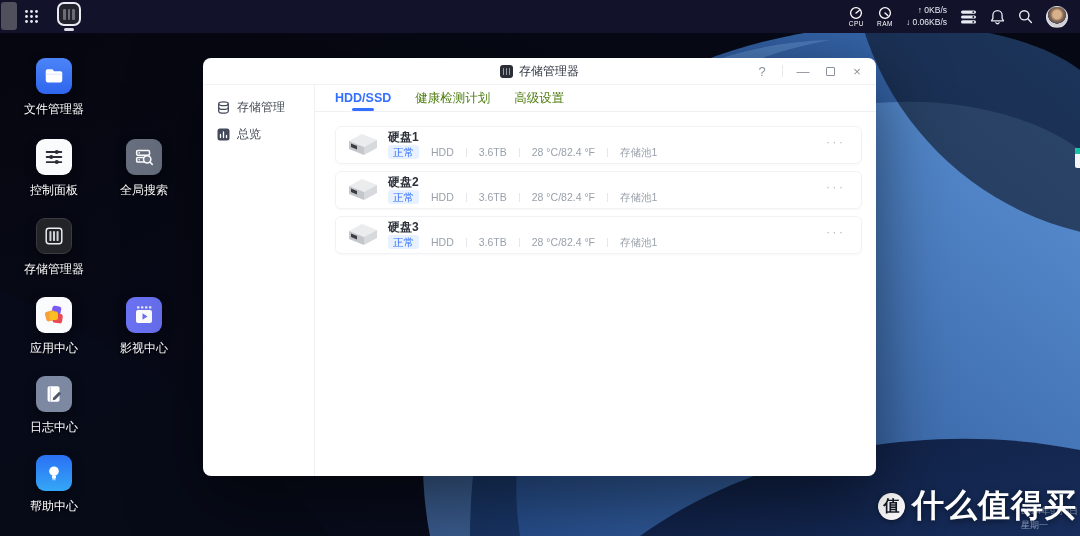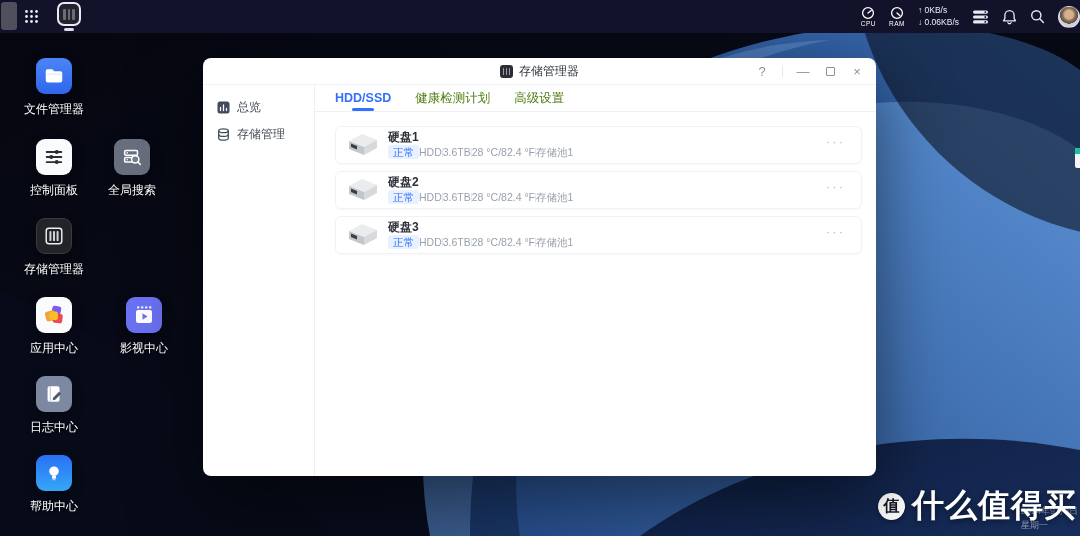--- a/index.html
+++ b/index.html
@@ -7,21 +7,21 @@
          font-family:"Liberation Sans","DejaVu Sans",sans-serif;background:#07080f;}
   .stage *{box-sizing:border-box;}
 
   
   .wallpaper{position:absolute;inset:0;z-index:0;}
 
   
   .topbar{position:absolute;left:0;top:0;width:1080px;height:33px;background:#12122a;
           display:flex;align-items:center;justify-content:space-between;z-index:30;}
   .tb-left{display:flex;align-items:center;gap:18px;padding-left:24px;height:100%;}
-  .tb-right{display:flex;align-items:center;gap:13px;height:100%;}
+  .tb-right{display:flex;align-items:center;gap:13px;padding-right:12px;height:100%;text-align:right;}
   .edge-sliver{position:absolute;left:1px;top:2px;width:16px;height:28px;border-radius:3px;
                background:#50505c;z-index:31;}
   .tb-chip{position:relative;display:flex;flex-direction:column;align-items:center;justify-content:center;height:100%;}
   .chip-box{width:24px;height:24px;border:2px solid #e9eaf2;border-radius:7px;background:#23232d;
             display:flex;align-items:center;justify-content:center;gap:2px;padding:0 3px;}
   .chip-box i{display:block;width:2.5px;height:11px;background:#6a6c78;border-radius:1px;}
   .chip-under{width:10px;height:2.5px;border-radius:2px;background:#d9dbe6;margin-top:2px;}
   .gauge{display:flex;flex-direction:column;align-items:center;line-height:1;gap:1px;}
   .gauge .glbl{font-size:6.5px;color:#fff;letter-spacing:.5px;}
   .speeds{display:flex;flex-direction:column;justify-content:center;line-height:1.3;
@@ -78,21 +78,21 @@
            border-bottom:1px solid #eef0f3;flex:0 0 auto;}
   .tab{position:relative;font-size:12.5px;color:#4d7c0f;height:100%;display:flex;align-items:center;cursor:pointer;}
   .tab.active{color:#3370ff;font-weight:bold;}
   .tab.active::after{content:"";position:absolute;left:50%;transform:translateX(-50%);bottom:0;
            width:22px;height:3px;border-radius:2px;background:#3370ff;}
   .cards{padding:14px 14px 0 20px;overflow:hidden;}
   .card{height:38px;border:1px solid #f0f2f5;border-radius:6px;margin-bottom:7px;background:#fff;
         display:flex;align-items:center;padding:0 16px 0 8px;box-shadow:0 1px 2px rgba(20,30,50,.03);}
   .dinfo{margin-left:8px;display:flex;flex-direction:column;justify-content:center;gap:2px;}
   .dname{font-size:12px;color:#2b3038;font-weight:600;line-height:1;}
-  .dmeta{display:flex;align-items:center;gap:0;line-height:1;}
+  .dmeta{display:flex;align-items:center;gap:12px;line-height:1;}
   .badge{font-size:10.5px;color:#3370ff;background:#e8f1ff;border-radius:3px;padding:2px 5px;}
   .mtxt{font-size:10.5px;color:#9aa1ab;}
   .vdiv{width:1px;height:9px;background:#e4e7eb;}
   .more{margin-left:auto;color:#b6bcc5;font-size:13px;letter-spacing:2px;cursor:pointer;line-height:0;
         padding-bottom:6px;}
 
   
   .clockbits{position:absolute;right:2px;bottom:4px;z-index:8;font-size:9px;color:#9fb0c8;
              line-height:1.5;text-align:left;opacity:.85;white-space:nowrap;margin-top:24px;}
   .watermark{position:absolute;right:3px;bottom:8px;z-index:9;display:flex;align-items:center;gap:7px;}
@@ -216,21 +216,21 @@
     <div class="appicon bg-white">
       <svg width="22" height="22" viewBox="0 0 24 24" stroke="#2c2c34" stroke-width="2" stroke-linecap="round">
         <path d="M4 6.5 h16 M4 12 h16 M4 17.5 h16" fill="none"></path>
         <circle cx="15" cy="6.5" r="2.2" fill="#2c2c34" stroke="none"></circle>
         <circle cx="9" cy="12" r="2.2" fill="#2c2c34" stroke="none"></circle>
         <circle cx="15" cy="17.5" r="2.2" fill="#2c2c34" stroke="none"></circle>
       </svg>
     </div>
     <div class="tlabel">控制面板</div>
   </div>
-  <div class="tile" style="left:87px;top:139px">
+  <div class="tile" style="left:99px;top:139px">
     <div class="appicon bg-gray">
       <svg width="22" height="22" viewBox="0 0 24 24">
         <g fill="none" stroke="#fff" stroke-width="1.7">
           <rect x="4" y="5" width="14" height="5" rx="1.2"></rect>
           <rect x="4" y="12.5" width="14" height="5" rx="1.2"></rect>
         </g>
         <g fill="#fff">
             <circle cx="6.8" cy="7.5" r="0.9"></circle>
             <circle cx="6.8" cy="15" r="0.9"></circle>
           </g>
@@ -322,36 +322,36 @@
             <span class="maxbox"></span>
           </span>
         <span class="wctrl">×</span>
       </div>
     </div>
 
     <div class="wbody">
       <div class="wsidebar">
         <div class="snav">
           <svg width="13" height="13" viewBox="0 0 13 13">
-            <rect x="0.5" y="0.5" width="12" height="12" rx="2.5" fill="#434b5a"></rect>
-            <g stroke="#fff" stroke-width="1.3" stroke-linecap="round">
-                <path d="M3.5 9.5 V6.5 M6.5 9.5 V4 M9.5 9.5 V7.5"></path>
-              </g>
-          </svg>
-          <span>总览</span>
-        </div>
-        <div class="snav">
-          <svg width="13" height="13" viewBox="0 0 13 13">
             <g fill="none" stroke="#434b5a" stroke-width="1.3">
               <ellipse cx="6.5" cy="2.8" rx="4.8" ry="1.9"></ellipse>
               <path d="M1.7 2.8 V10.2 c0 1 2.2 1.9 4.8 1.9 s4.8-.9 4.8-1.9 V2.8"></path>
               <path d="M1.7 6.5 c0 1 2.2 1.9 4.8 1.9 s4.8-.9 4.8-1.9"></path>
             </g>
           </svg>
           <span>存储管理</span>
+        </div>
+        <div class="snav">
+          <svg width="13" height="13" viewBox="0 0 13 13">
+            <rect x="0.5" y="0.5" width="12" height="12" rx="2.5" fill="#434b5a"></rect>
+            <g stroke="#fff" stroke-width="1.3" stroke-linecap="round">
+                <path d="M3.5 9.5 V6.5 M6.5 9.5 V4 M9.5 9.5 V7.5"></path>
+              </g>
+          </svg>
+          <span>总览</span>
         </div>
       </div>
 
       <div class="wcontent">
         <div class="tabsrow">
           <div class="tab active">HDD/SSD</div>
           <div class="tab">健康检测计划</div>
           <div class="tab">高级设置</div>
         </div>
 

